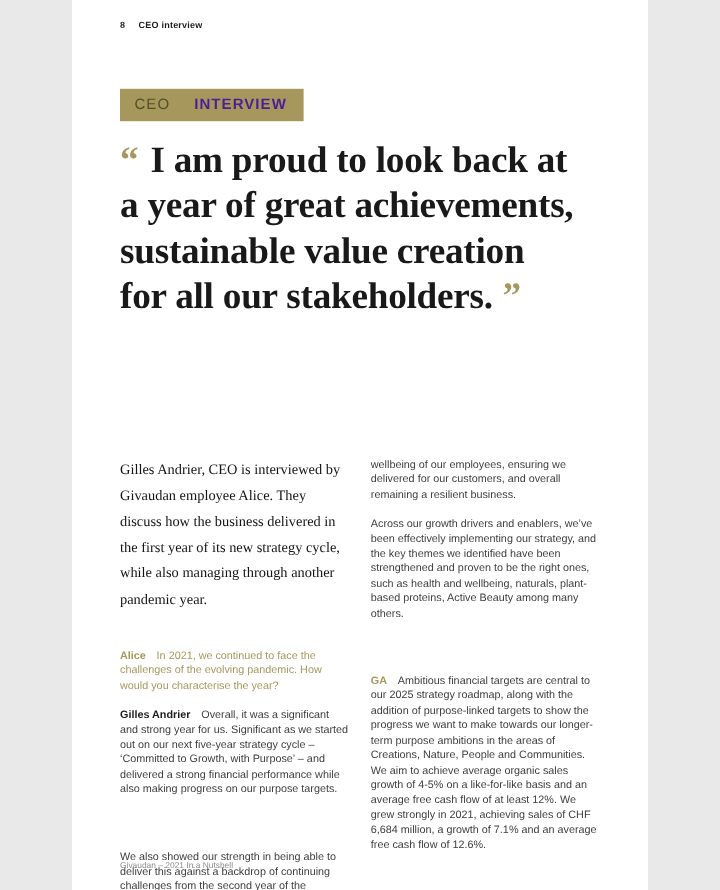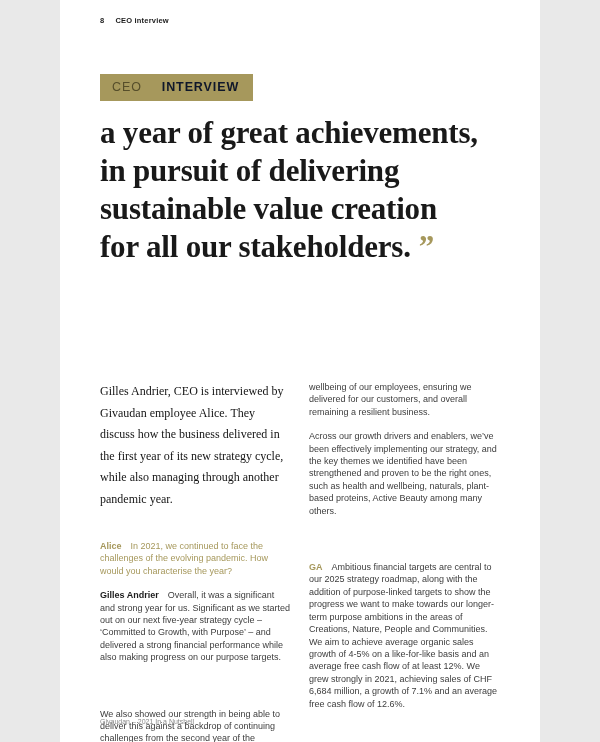--- a/index.html
+++ b/index.html
@@ -12,21 +12,21 @@
   .top-header { position: absolute; top: 16px; left: 40px; font-size: 7.5px; color: #1a1a1a; letter-spacing: .2px; }
   .top-header .pg { font-weight: bold; margin-right: 11px; }
   .top-header .sec { font-weight: bold; }
 
   .badge {
     position: absolute; top: 74px; left: 40px;
     background: #A6985C; padding: 7px 14px 7px 12px;
     font-size: 12.5px; letter-spacing: .9px; line-height: 1;
   }
   .badge .prefix { color: #564E2A; font-weight: normal; margin-right: 20px; }
-  .badge .blabel { color: #0f172a; font-weight: bold; }
+  .badge .blabel { color: #4c1d95; font-weight: bold; }
 
   .quote {
     position: absolute; top: 114px; left: 40px; right: 24px; margin: 0;
     font-family: "Liberation Serif", serif; font-weight: bold;
     font-size: 31px; line-height: 38px; color: #191919; letter-spacing: -.2px;
   }
   .qline { display: block; }
   .qmark { color: #A6985C; }
   .qmark.open { margin-right: 10px; }
   .qmark.close { margin-left: 8px; }
@@ -55,22 +55,22 @@
 
   <div class="top-header">
     <span class="pg">8</span><span class="sec">CEO interview</span>
   </div>
 
   <div class="badge">
     <span class="prefix">CEO</span><span class="blabel">INTERVIEW</span>
   </div>
 
   <h1 class="quote">
+    <span class="qline"><span class="qmark open">“</span><span>I am proud to look back at</span></span>
     <span class="qline">a year of great achievements,</span>
-    <span class="qline">in pursuit of delivering</span>
     <span class="qline">sustainable value creation</span>
     <span class="qline"><span>for all our stakeholders.</span><span class="qmark close">”</span></span>
   </h1>
 
   <div class="columns">
 
     <div class="col">
       <p class="intro">Gilles Andrier, CEO is interviewed by Givaudan employee Alice. They discuss how the business delivered in the first year of its new strategy cycle, while also managing through another pandemic year.</p>
 
       <p class="para">

